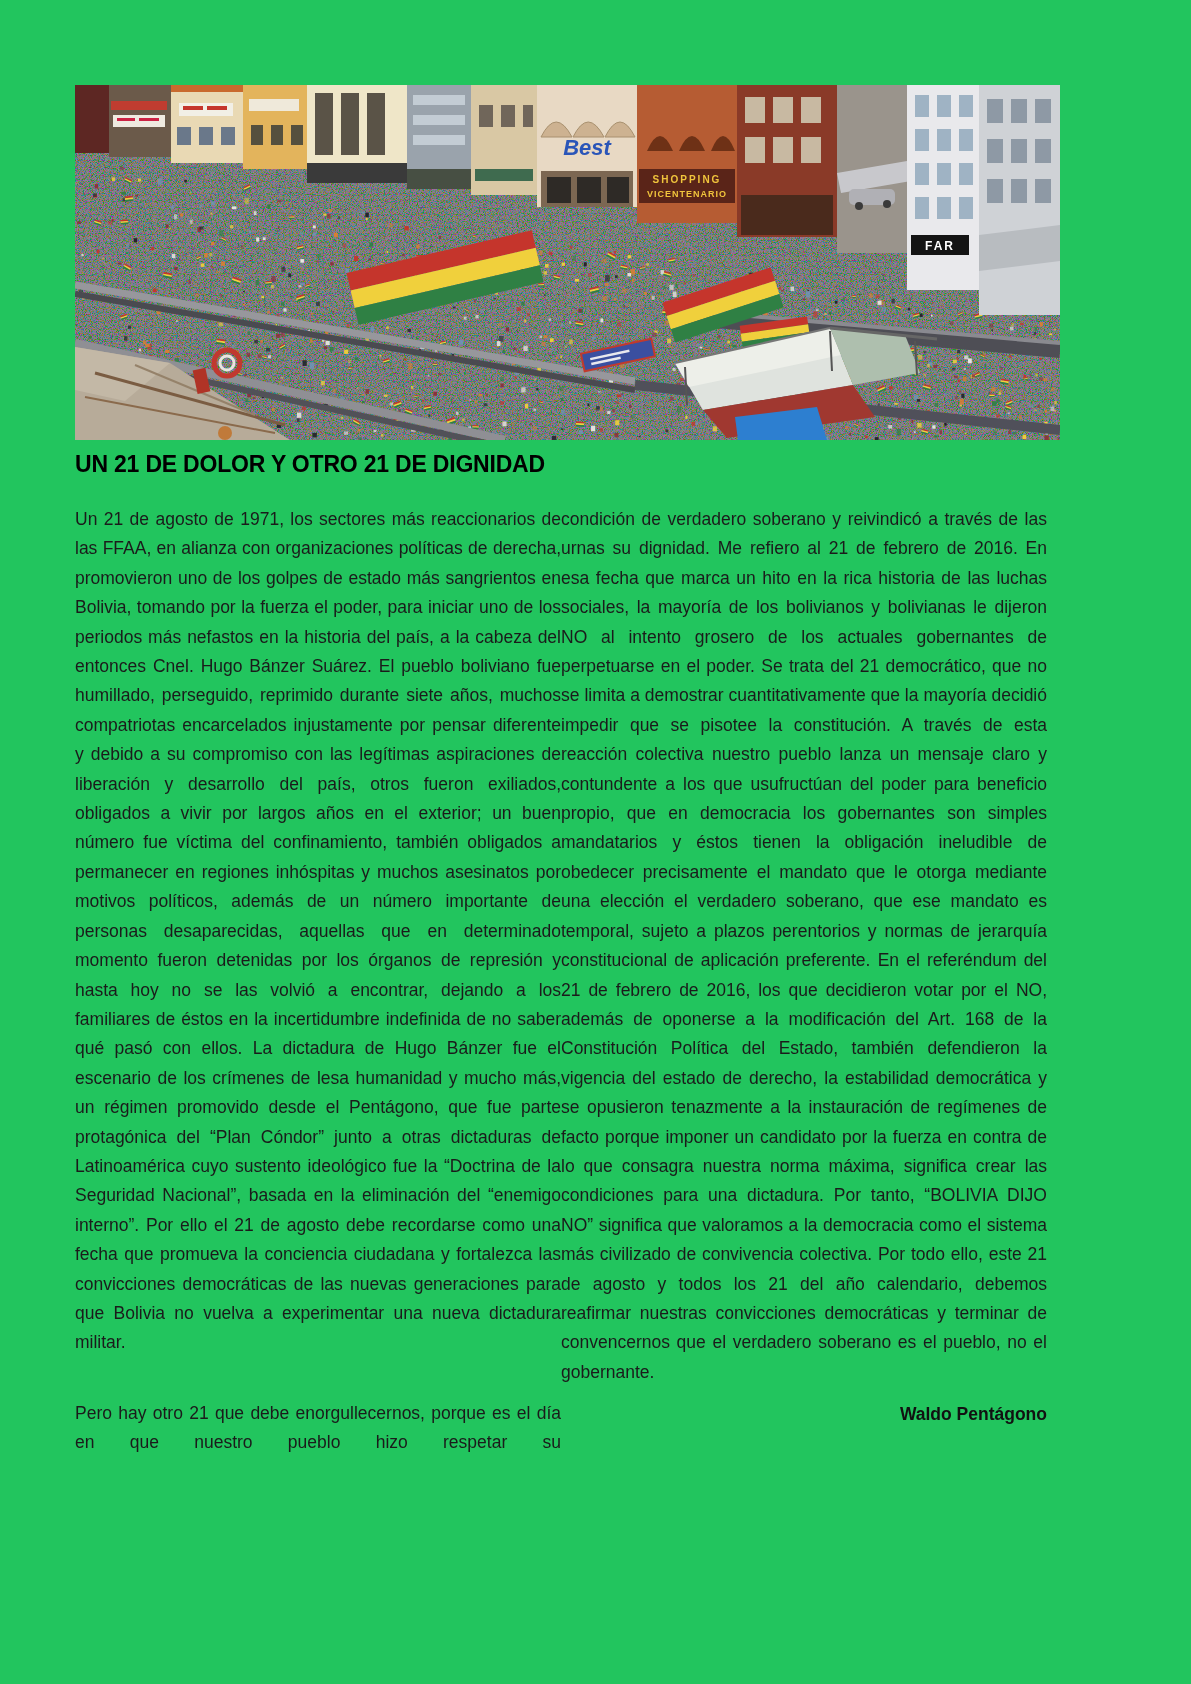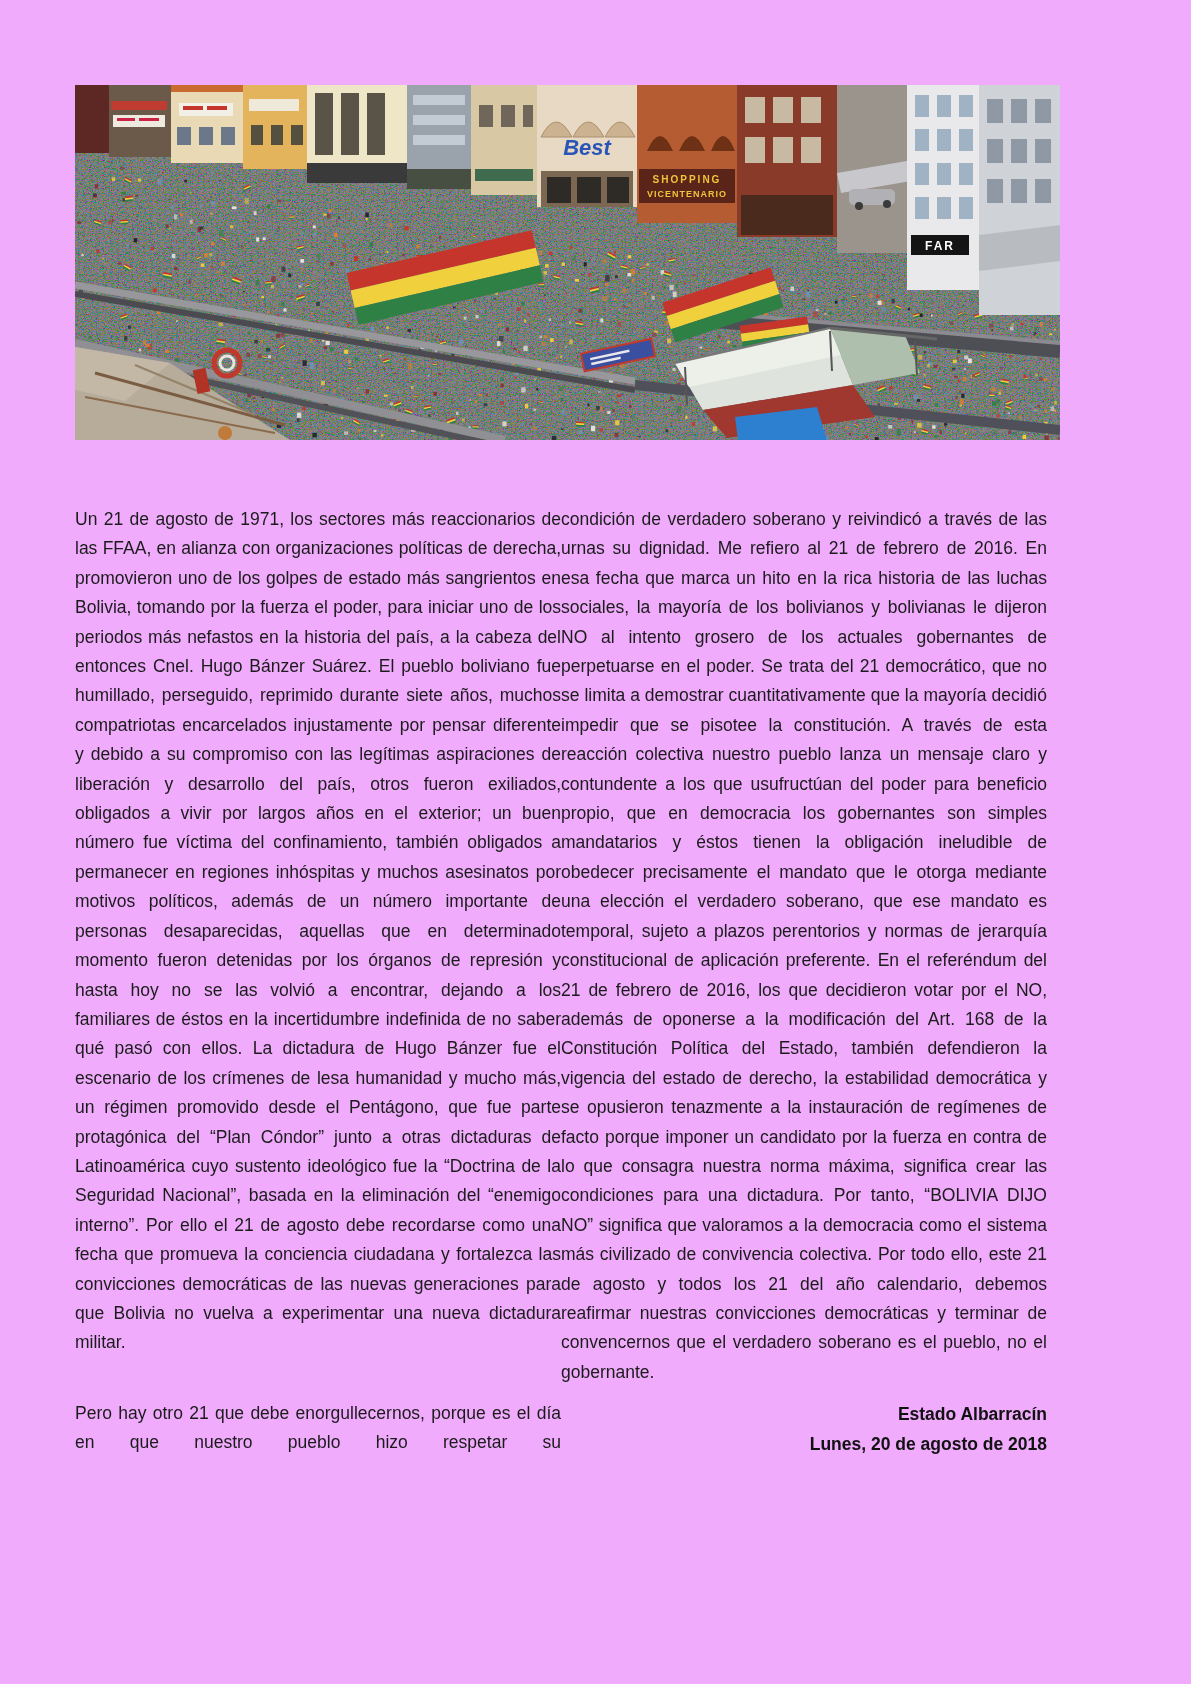--- a/index.html
+++ b/index.html
@@ -1,18 +1,18 @@
 <!DOCTYPE html>
 <html><head>
 <meta charset="utf-8">
 <style>
   * { margin:0; padding:0; box-sizing:border-box; }
   html,body { background:#ffffff; }
   .page {
-    position:relative; width:1191px; height:1684px; background:#f0abfc;
+    position:relative; width:1191px; height:1684px; background:#22c55e;
     font-family:"Liberation Sans", sans-serif; overflow:hidden; margin:0 auto;
   }
   .photo {
     position:absolute; left:75px; top:85px; width:985px; height:355px;
     overflow:hidden; background:#45454d;
   }
   .photo svg { display:block; width:100%; height:100%; }
   h1.title {
     position:absolute; left:75px; top:451px; width:1005px;
     font-size:23px; font-weight:bold; color:#000; letter-spacing:-0.2px;
@@ -1403,28 +1403,28 @@
         <rect x="936" y="54" width="16" height="24" fill="#8e99a5"></rect>
         <rect x="960" y="54" width="16" height="24" fill="#8e99a5"></rect>
         <rect x="912" y="94" width="16" height="24" fill="#8e99a5"></rect>
         <rect x="936" y="94" width="16" height="24" fill="#8e99a5"></rect>
         <rect x="960" y="94" width="16" height="24" fill="#8e99a5"></rect>
         <polygon points="904,150 985,140 985,176 904,186" fill="#b8bcc0"></polygon>
       </g>
     </svg>
   </figure>
 
+  <h1 class="title">UN 21 DE DOLOR Y OTRO 21 DE DIGNIDAD</h1>
 
   <div class="cols">
     <div class="col">
       <p>Un 21 de agosto de 1971, los sectores más reaccionarios de las FFAA, en alianza con organizaciones políticas de derecha, promovieron uno de los golpes de estado más sangrientos en Bolivia, tomando por la fuerza el poder, para iniciar uno de los periodos más nefastos en la historia del país, a la cabeza del entonces Cnel. Hugo Bánzer Suárez. El pueblo boliviano fue humillado, perseguido, reprimido durante siete años, muchos compatriotas encarcelados injustamente por pensar diferente y debido a su compromiso con las legítimas aspiraciones de liberación y desarrollo del país, otros fueron exiliados, obligados a vivir por largos años en el exterior; un buen número fue víctima del confinamiento, también obligados a permanecer en regiones inhóspitas y muchos asesinatos por motivos políticos, además de un número importante de personas desaparecidas, aquellas que en determinado momento fueron detenidas por los órganos de represión y hasta hoy no se las volvió a encontrar, dejando a los familiares de éstos en la incertidumbre indefinida de no saber qué pasó con ellos. La dictadura de Hugo Bánzer fue el escenario de los crímenes de lesa humanidad y mucho más, un régimen promovido desde el Pentágono, que fue parte protagónica del “Plan Cóndor” junto a otras dictaduras de Latinoamérica cuyo sustento ideológico fue la “Doctrina de la Seguridad Nacional”, basada en la eliminación del “enemigo interno”. Por ello el 21 de agosto debe recordarse como una fecha que promueva la conciencia ciudadana y fortalezca las convicciones democráticas de las nuevas generaciones para que Bolivia no vuelva a experimentar una nueva dictadura militar.</p>
       <p class="cont">Pero hay otro 21 que debe enorgullecernos, porque es el día en que nuestro pueblo hizo respetar su</p>
     </div>
     <div class="col">
       <p>condición de verdadero soberano y reivindicó a través de las urnas su dignidad. Me refiero al 21 de febrero de 2016. En esa fecha que marca un hito en la rica historia de las luchas sociales, la mayoría de los bolivianos y bolivianas le dijeron NO al intento grosero de los actuales gobernantes de perpetuarse en el poder. Se trata del 21 democrático, que no se limita a demostrar cuantitativamente que la mayoría decidió impedir que se pisotee la constitución. A través de esta reacción colectiva nuestro pueblo lanza un mensaje claro y contundente a los que usufructúan del poder para beneficio propio, que en democracia los gobernantes son simples mandatarios y éstos tienen la obligación ineludible de obedecer precisamente el mandato que le otorga mediante una elección el verdadero soberano, que ese mandato es temporal, sujeto a plazos perentorios y normas de jerarquía constitucional de aplicación preferente. En el referéndum del 21 de febrero de 2016, los que decidieron votar por el NO, además de oponerse a la modificación del Art. 168 de la Constitución Política del Estado, también defendieron la vigencia del estado de derecho, la estabilidad democrática y se opusieron tenazmente a la instauración de regímenes de facto porque imponer un candidato por la fuerza en contra de lo que consagra nuestra norma máxima, significa crear las condiciones para una dictadura. Por tanto, “BOLIVIA DIJO NO” significa que valoramos a la democracia como el sistema más civilizado de convivencia colectiva. Por todo ello, este 21 de agosto y todos los 21 del año calendario, debemos reafirmar nuestras convicciones democráticas y terminar de convencernos que el verdadero soberano es el pueblo, no el gobernante.</p>
       <div class="signature">
-        <div>Estado Albarracín</div>
-        <div>Lunes, 20 de agosto de 2018</div>
+        <div>Waldo Pentágono</div>
       </div>
     </div>
   </div>
 
 </div>
 
 </body></html>

